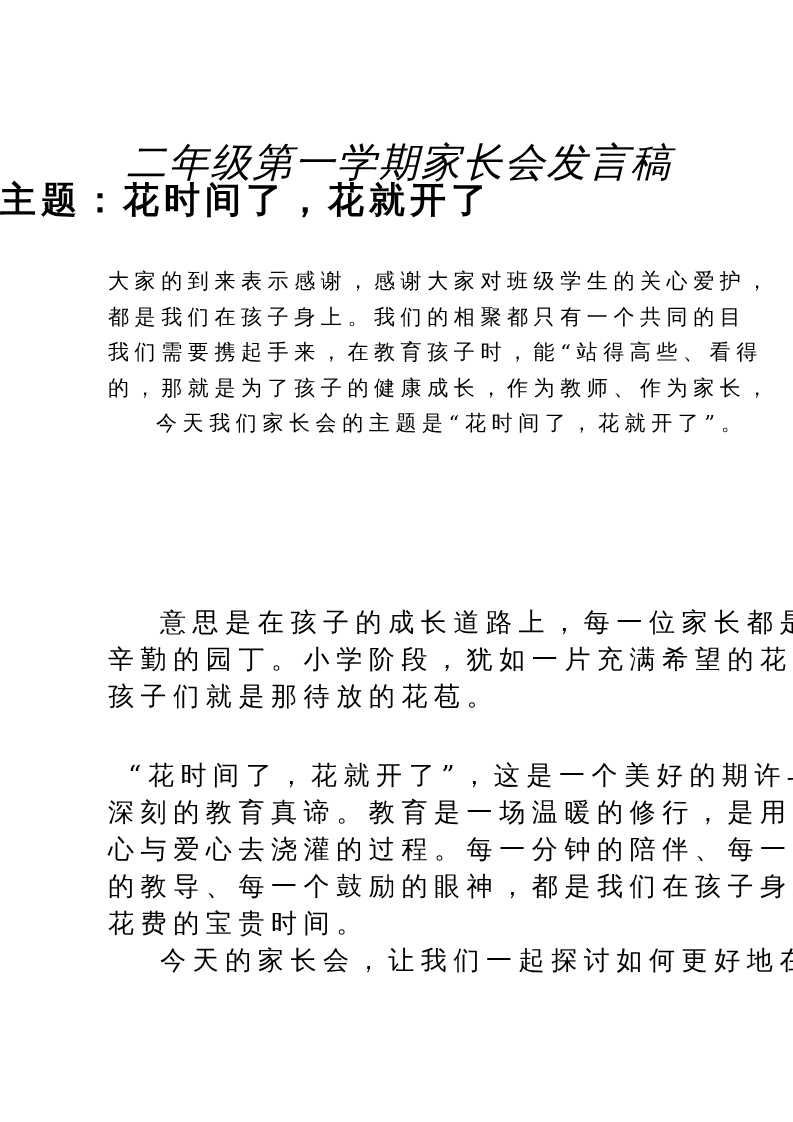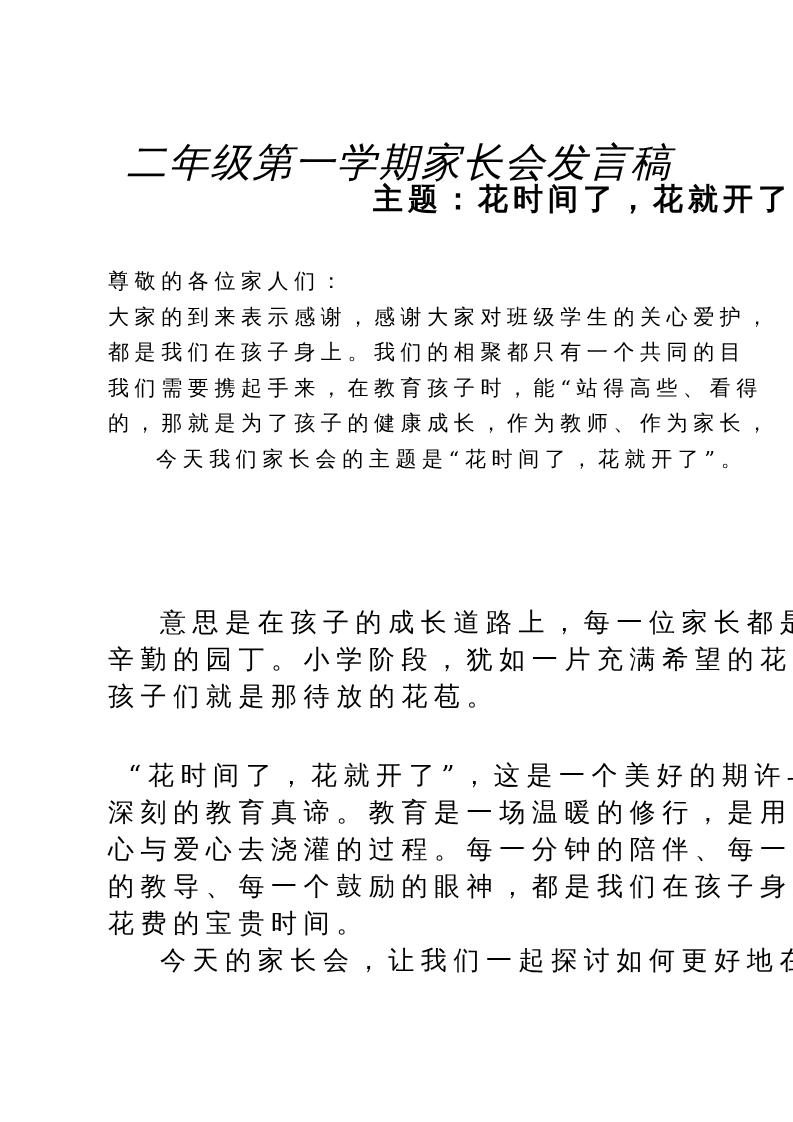--- a/index.html
+++ b/index.html
@@ -1,39 +1,38 @@
 <!DOCTYPE html>
 <html><head>
 <meta charset="utf-8">
 <style>
   html, body { margin: 0; padding: 0; background: #ffffff; }
   body { width: 793px; height: 1122px; position: relative; overflow: hidden;
          font-family: "DejaVu Serif", "Liberation Serif", serif; color: #000; }
   .page { position: absolute; left: 0; top: 0; width: 793px; height: 1122px; background: #fff; }
   .title { position: absolute; left: 0; width: 793px; text-align: center; top: 136px;
            font-size: 40px; line-height: 46px; letter-spacing: 2px; font-weight: normal; margin: 3px; font-style: italic; }
-  .subtitle { position: absolute; left: 0; width: 793px; text-align: right; top: 181px;
-              font-size: 30px; line-height: 36px; letter-spacing: 5px; margin: 0; }
+  .subtitle { position: absolute; left: 0; width: 793px; text-align: left; top: 181px;
+              font-size: 36px; line-height: 36px; letter-spacing: 5px; margin: 0; }
   .body-block { position: absolute; left: 108px; width: 592px; }
   .line { white-space: nowrap; display: block; }
   .s1 .line { font-size: 21px; letter-spacing: 5.6px; height: 35.5px; line-height: 35.5px; }
   .s2 .line { font-size: 26px; letter-spacing: 6.6px; height: 37px; line-height: 37px; }
   .indent1 { padding-left: 48px; }
   .indent2 { padding-left: 52px; }
   .indent3 { padding-left: 20px; }
 </style>
 </head>
 <body>
 
 <div class="page">
   <h1 class="title">二年级第一学期家长会发言稿</h1>
   <h2 class="subtitle">主题：花时间了，花就开了</h2>
 
   <div class="body-block s1" style="top:264px;">
-    <span class="line">尊敬的各位家人们：</span>
     <span class="line">大家的到来表示感谢，感谢大家对班级学生的关心爱护，</span>
     <span class="line">都是我们在孩子身上。我们的相聚都只有一个共同的目</span>
     <span class="line">我们需要携起手来，在教育孩子时，能“站得高些、看得</span>
     <span class="line">的，那就是为了孩子的健康成长，作为教师、作为家长，</span>
     <span class="line indent1">今天我们家长会的主题是“花时间了，花就开了”。</span>
   </div>
 
   <div class="body-block s2" style="top:604px;">
     <span class="line indent2">意思是在孩子的成长道路上，每一位家长都是</span>
     <span class="line">辛勤的园丁。小学阶段，犹如一片充满希望的花圃，</span>

